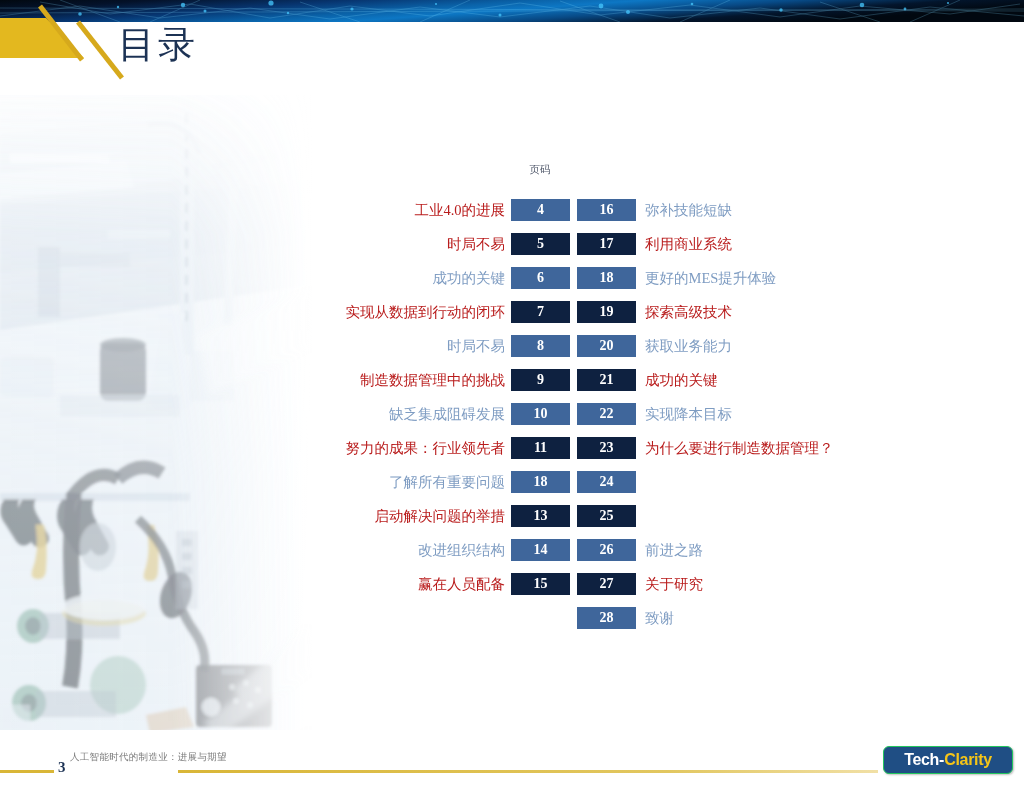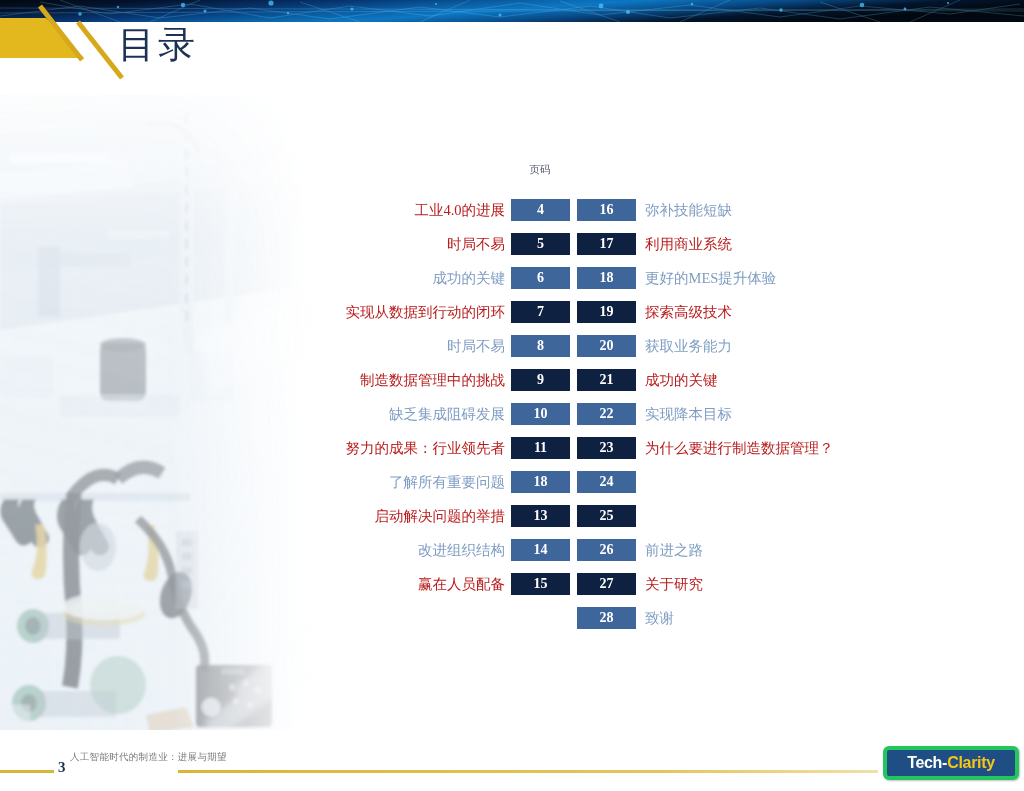--- a/index.html
+++ b/index.html
@@ -166,21 +166,21 @@
     text-align: center;
   }
   #brand-logo {
     position: absolute;
     left: 883px;
     top: 746px;
     width: 128px;
     height: 26px;
     border-radius: 6px;
     background: #1f4e84;
-    border: 4px solid #22c55e;
+    border: 1px solid #22c55e;
     box-shadow: 1px 1px 2px rgba(0,0,0,0.25);
     font-family: "Liberation Sans", sans-serif;
     font-weight: bold;
     font-size: 16px;
     line-height: 26px;
     text-align: center;
     letter-spacing: -0.3px;
   }
   #brand-logo .p1 { color: #ffffff; }
   #brand-logo .p2 { color: #f5c518; }

